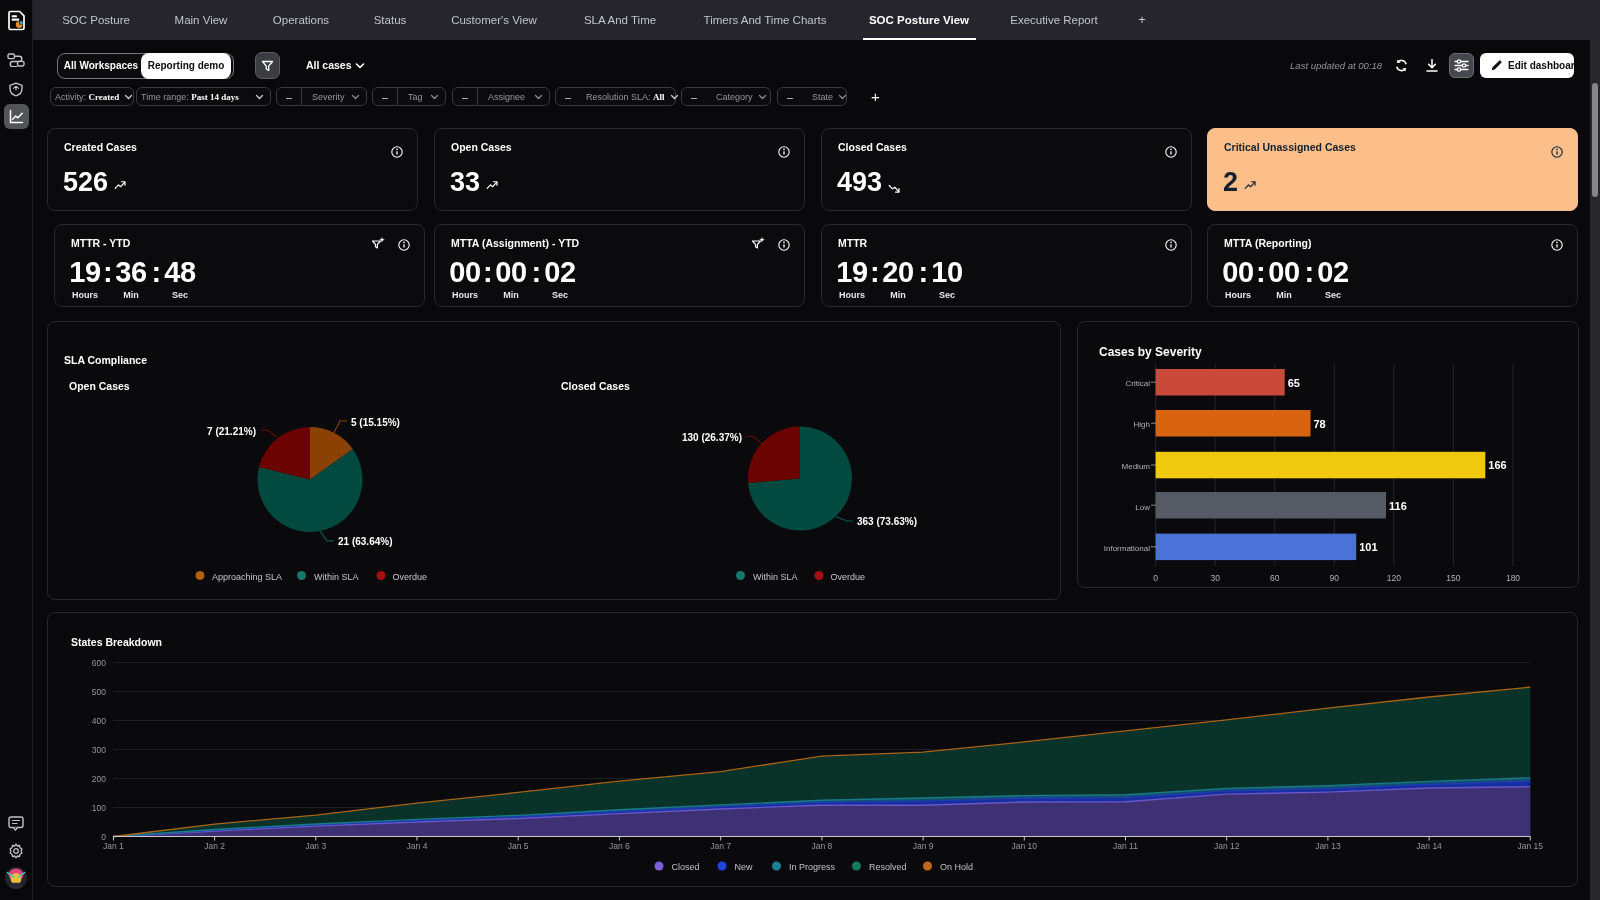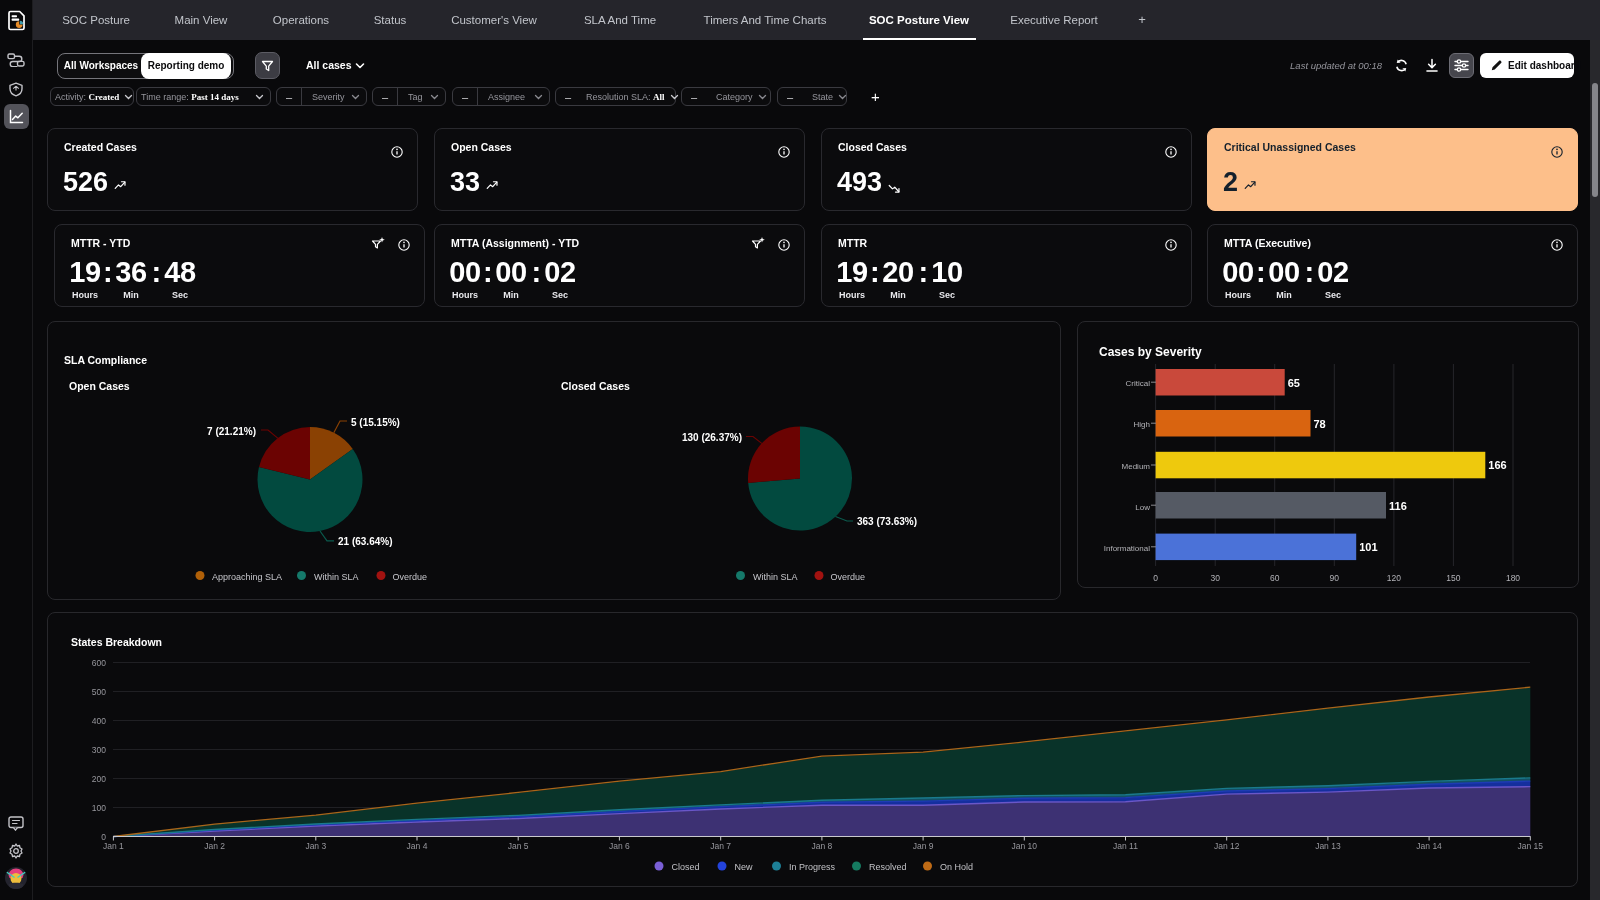--- a/index.html
+++ b/index.html
@@ -257,21 +257,21 @@
     <div class="tlab" style="left:30px;">Hours</div>
       <div class="tlab" style="left:76px;">Min</div>
       <div class="tlab" style="left:125px;">Sec</div>
     <svg class="abs" style="right:14px;top:14px;" width="12" height="12" viewBox="0 0 12 12">
         <circle cx="6" cy="6" r="5.2" fill="none" stroke="#fff" stroke-width="1.1"></circle>
         <circle cx="6" cy="3.4" r="0.8" fill="#fff"></circle>
         <path d="M6 5.2v3.4" stroke="#fff" stroke-width="1.3"></path>
       </svg>
   </div>
   <div class="card" style="left:1207px;top:224px;">
-    <div class="ttl">MTTA (Executive)</div>
+    <div class="ttl">MTTA (Reporting)</div>
     <div class="tnum" style="left:30px;">00</div>
       <div class="tnum" style="left:52.5px;">:</div>
     <div class="tnum" style="left:76px;">00</div>
       <div class="tnum" style="left:101px;">:</div>
     <div class="tnum" style="left:125px;">02</div>
     <div class="tlab" style="left:30px;">Hours</div>
       <div class="tlab" style="left:76px;">Min</div>
       <div class="tlab" style="left:125px;">Sec</div>
     <svg class="abs" style="right:14px;top:14px;" width="12" height="12" viewBox="0 0 12 12">
         <circle cx="6" cy="6" r="5.2" fill="none" stroke="#fff" stroke-width="1.1"></circle>

